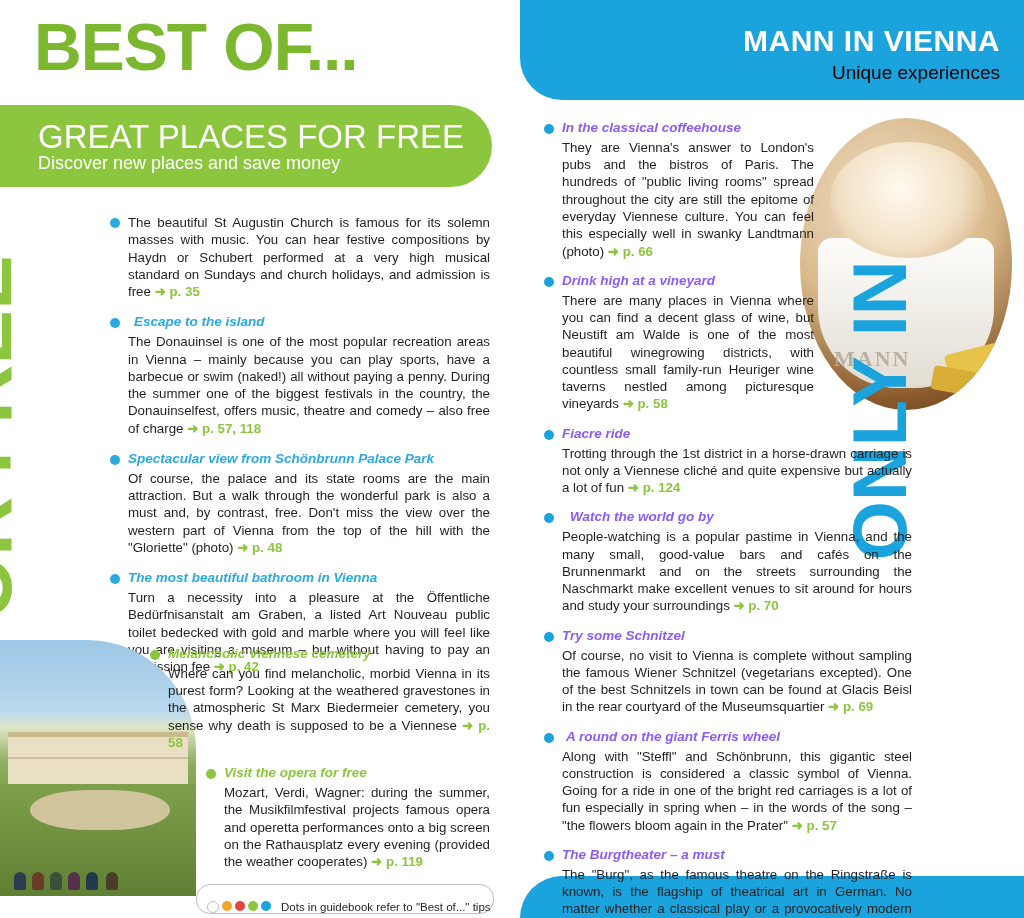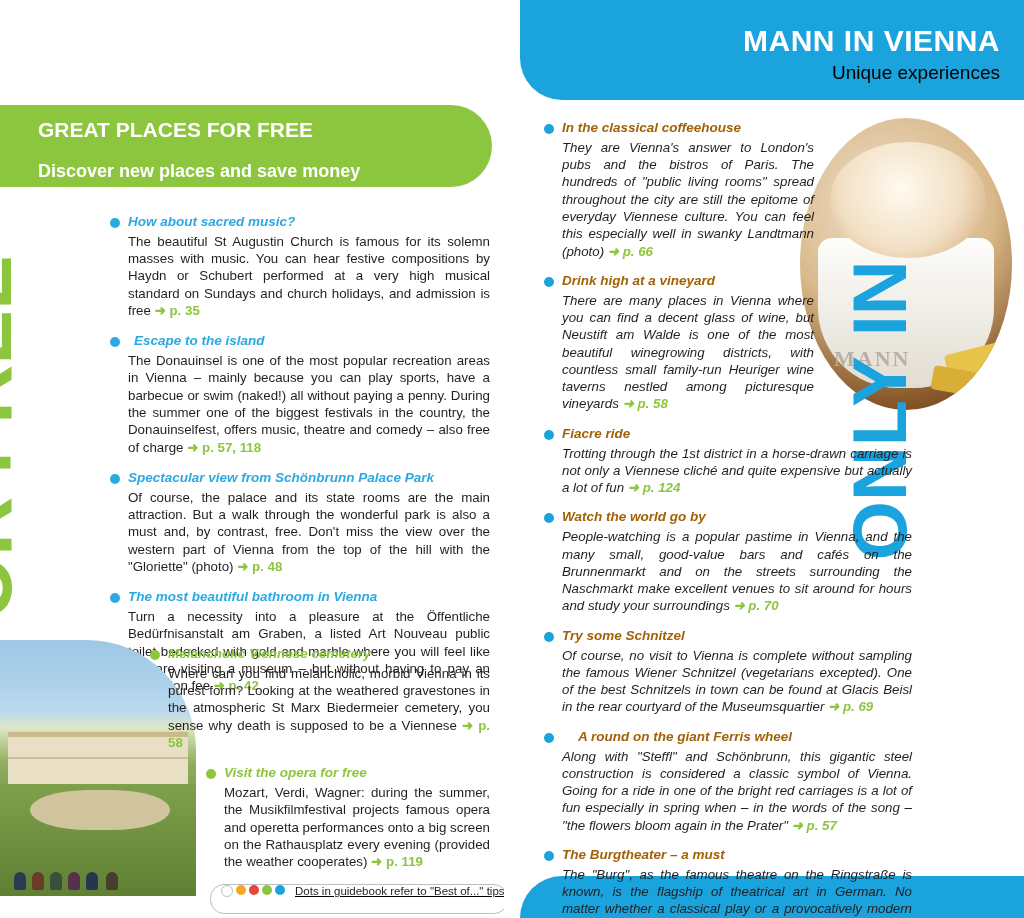--- a/index.html
+++ b/index.html
@@ -19,25 +19,25 @@
     position:absolute;left:34px;top:14px;
     font-size:66px;font-weight:bold;color:#7cb82f;letter-spacing:-1px;
     line-height:1;
   }
   .green-banner{
     position:absolute;left:0;top:105px;width:492px;height:82px;
     background:#8cc63e;border-top-right-radius:42px;border-bottom-right-radius:42px;
   }
   .green-banner h2{
     margin:0;position:absolute;left:38px;top:13px;
-    font-size:21px;font-weight:bold;color:#ffffff;letter-spacing:0px;
+    font-size:33px;font-weight:normal;color:#ffffff;letter-spacing:0px;
   }
   .green-banner .sub{
-    position:absolute;left:38px;top:56px;
-    font-size:18px;color:#ffffff;font-weight:700;
+    position:absolute;left:38px;top:48px;
+    font-size:18px;color:#ffffff;font-weight:400;
   }
   .vert-wrap{position:absolute;left:22px;top:210px;width:92px;height:460px;}
   .vert-wrap .txt{
     position:absolute;
     left:0;bottom:0;
     transform-origin:left bottom;
     transform:rotate(-90deg);
     font-size:82px;font-weight:bold;color:#8cc63e;line-height:0.95;
     white-space:nowrap;
   }
@@ -81,23 +81,23 @@
     position:absolute;left:30px;top:150px;width:140px;height:40px;
     background:#cfc49c;border-radius:50%/60%;
   }
   .photo-left .ppl{position:absolute;bottom:6px;left:14px;width:120px;height:34px;}
   .photo-left .ppl i{
     position:absolute;bottom:0;width:12px;height:18px;border-radius:6px 6px 2px 2px;display:block;
   }
   .photo-inner-tips{position:absolute;left:150px;top:646px;width:340px;}
 
   .footer-bar{
-    position:absolute;left:210px;top:884px;width:296px;height:28px;
+    position:absolute;left:196px;top:884px;width:296px;height:28px;
     background:#ffffff;border:1px solid #bcbec0;border-radius:14px;
-    display:flex;align-items:flex-start;text-decoration:underline;
+    display:flex;align-items:flex-end;
   }
   .footer-bar .dots{display:flex;gap:3px;margin-left:10px;}
   .footer-bar .dots i{width:10px;height:10px;border-radius:50%;display:block;}
   .footer-bar .ftxt{font-size:11.5px;color:#231f20;margin-left:10px;}
   .green-strip{
     position:absolute;left:0;top:868px;width:492px;height:50px;background:#8cc63e;
     border-top-right-radius:42px;z-index:-1;
   }
 
   
@@ -143,49 +143,49 @@
   .photo-coffee .sugar{
     position:absolute;right:6px;bottom:36px;width:60px;height:26px;background:#e8c34a;
     border-radius:4px;transform:rotate(-14deg);
   }
   .photo-coffee .sugar2{
     position:absolute;right:22px;bottom:16px;width:58px;height:24px;background:#d9ae36;
     border-radius:4px;transform:rotate(10deg);
   }
   .rtip{position:relative;margin-bottom:13px;}
   .rtip .bullet{position:absolute;left:0;top:4px;width:10px;height:10px;border-radius:50%;background:#1ba3dd;}
-  .rtip h3{margin:0 0 2px 18px;font-size:13.5px;font-style:italic;font-weight:bold;color:#a16207;line-height:1.25;}
-  .rtip p{margin:0;font-size:13.3px;line-height:1.30;color:#231f20;text-align:justify;font-style:italic;}
+  .rtip h3{margin:0 0 2px 18px;font-size:13.5px;font-style:italic;font-weight:bold;color:#8b5cf6;line-height:1.25;}
+  .rtip p{margin:0;font-size:13.3px;line-height:1.30;color:#231f20;text-align:justify;}
   .narrow{width:252px;}
   .page-ref{color:#8cc63e;font-weight:bold;}
 </style>
 </head>
 <body>
 
 <div class="page">
 
   <div class="left">
 
     <div class="green-strip"></div>
 
+    <div class="best-of">BEST OF...</div>
 
     <div class="green-banner">
       <h2>GREAT PLACES FOR FREE</h2>
       <div class="sub">Discover new places and save money</div>
     </div>
 
     <div class="vert-wrap">
       <div class="txt">FOR FREE</div>
     </div>
 
     <div class="tips">
 
       <div class="tip" style="padding-left:18px;">
         <span class="bullet"></span>
-        <h3 style="margin-left:0">How about sacred music?</h3>
         <p><span>The beautiful St Augustin Church is famous for its solemn masses with music. You can hear festive compositions by Haydn or Schubert performed at a very high musical standard on Sundays and church holidays, and admission is free</span> <span class="arrow">➜</span> <span class="page-ref">p. 35</span></p>
       </div>
 
       <div class="tip" style="padding-left:18px;">
         <span class="bullet"></span>
         <h3 style="margin-left:6px">Escape to the island</h3>
         <p><span>The Donauinsel is one of the most popular recreation areas in Vienna – mainly because you can play sports, have a barbecue or swim (naked!) all without paying a penny. During the summer one of the biggest festivals in the country, the Donauinselfest, offers music, theatre and comedy – also free of charge</span> <span class="arrow">➜</span> <span class="page-ref">p. 57, 118</span></p>
       </div>
 
       <div class="tip" style="padding-left:18px;">
@@ -274,33 +274,33 @@
     </div>
 
     <div class="rtip" style="padding-left:18px;">
       <span class="bullet"></span>
       <h3 style="margin-left:0">Fiacre ride</h3>
       <p><span>Trotting through the 1st district in a horse-drawn carriage is not only a Viennese cliché and quite expensive but actually a lot of fun</span> <span class="arrow">➜</span> <span class="page-ref">p. 124</span></p>
     </div>
 
     <div class="rtip" style="padding-left:18px;">
       <span class="bullet"></span>
-      <h3 style="margin-left:0">Watch the world go by</h3>
+      <h3 style="margin-left:8px">Watch the world go by</h3>
       <p><span>People-watching is a popular pastime in Vienna, and the many small, good-value bars and cafés on the Brunnenmarkt and on the streets surrounding the Naschmarkt make excellent venues to sit around for hours and study your surroundings</span> <span class="arrow">➜</span> <span class="page-ref">p. 70</span></p>
     </div>
 
     <div class="rtip" style="padding-left:18px;">
       <span class="bullet"></span>
       <h3 style="margin-left:0">Try some Schnitzel</h3>
       <p><span>Of course, no visit to Vienna is complete without sampling the famous Wiener Schnitzel (vegetarians excepted). One of the best Schnitzels in town can be found at Glacis Beisl in the rear courtyard of the Museumsquartier</span> <span class="arrow">➜</span> <span class="page-ref">p. 69</span></p>
     </div>
 
     <div class="rtip" style="padding-left:18px;">
       <span class="bullet"></span>
-      <h3 style="margin-left:16px">A round on the giant Ferris wheel</h3>
+      <h3 style="margin-left:4px">A round on the giant Ferris wheel</h3>
       <p><span>Along with "Steffl" and Schönbrunn, this gigantic steel construction is considered a classic symbol of Vienna. Going for a ride in one of the bright red carriages is a lot of fun especially in spring when – in the words of the song – "the flowers bloom again in the Prater"</span> <span class="arrow">➜</span> <span class="page-ref">p. 57</span></p>
     </div>
 
     <div class="rtip" style="padding-left:18px;">
       <span class="bullet"></span>
       <h3 style="margin-left:0">The Burgtheater – a must</h3>
       <p><span>The "Burg", as the famous theatre on the Ringstraße is known, is the flagship of theatrical art in German. No matter whether a classical play or a provocatively modern piece, a visit is always worthwhile</span>  </p>
     </div>
   </div>
 

